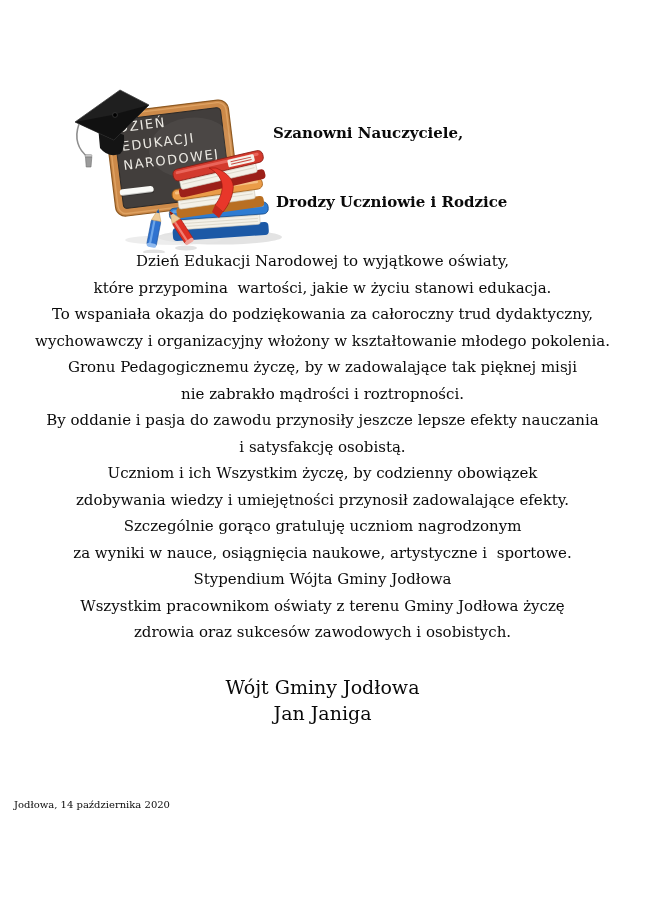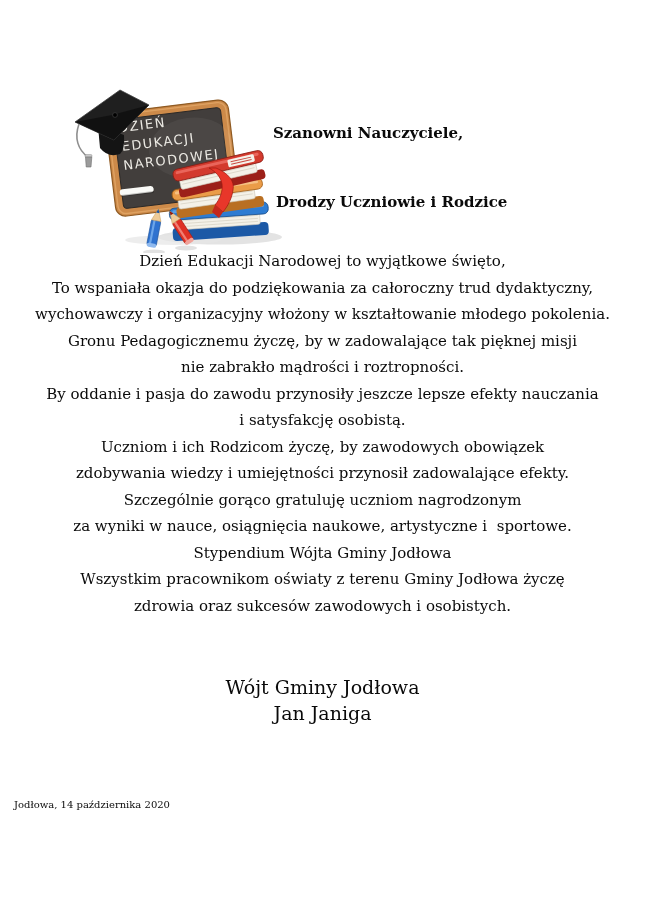--- a/index.html
+++ b/index.html
@@ -120,28 +120,29 @@
       </g>
     </g>
   </svg>
 
   <div class="header-block">
     <div class="header-line hl-0">Szanowni Nauczyciele,</div>
     <div class="header-line hl-2">Drodzy Uczniowie i Rodzice</div>
   </div>
 
   <div class="body-block">
-    <div class="doc-line">Dzień Edukacji Narodowej to wyjątkowe święto,</div>
+    <div class="doc-line">Dzień Edukacji Narodowej to wyjątkowe oświaty,</div>
+    <div class="doc-line">które przypomina  wartości, jakie w życiu stanowi edukacja.</div>
     <div class="doc-line">To wspaniała okazja do podziękowania za całoroczny trud dydaktyczny,</div>
     <div class="doc-line">wychowawczy i organizacyjny włożony w kształtowanie młodego pokolenia.</div>
     <div class="doc-line">Gronu Pedagogicznemu życzę, by w zadowalające tak pięknej misji</div>
     <div class="doc-line">nie zabrakło mądrości i roztropności.</div>
     <div class="doc-line">By oddanie i pasja do zawodu przynosiły jeszcze lepsze efekty nauczania</div>
     <div class="doc-line">i satysfakcję osobistą.</div>
-    <div class="doc-line">Uczniom i ich Rodzicom życzę, by zawodowych obowiązek</div>
+    <div class="doc-line">Uczniom i ich Wszystkim życzę, by codzienny obowiązek</div>
     <div class="doc-line">zdobywania wiedzy i umiejętności przynosił zadowalające efekty.</div>
     <div class="doc-line">Szczególnie gorąco gratuluję uczniom nagrodzonym</div>
     <div class="doc-line">za wyniki w nauce, osiągnięcia naukowe, artystyczne i  sportowe.</div>
     <div class="doc-line">Stypendium Wójta Gminy Jodłowa</div>
     <div class="doc-line">Wszystkim pracownikom oświaty z terenu Gminy Jodłowa życzę</div>
     <div class="doc-line">zdrowia oraz sukcesów zawodowych i osobistych.</div>
   </div>
 
   <div class="signature-block">
     <div class="doc-line">Wójt Gminy Jodłowa</div>

